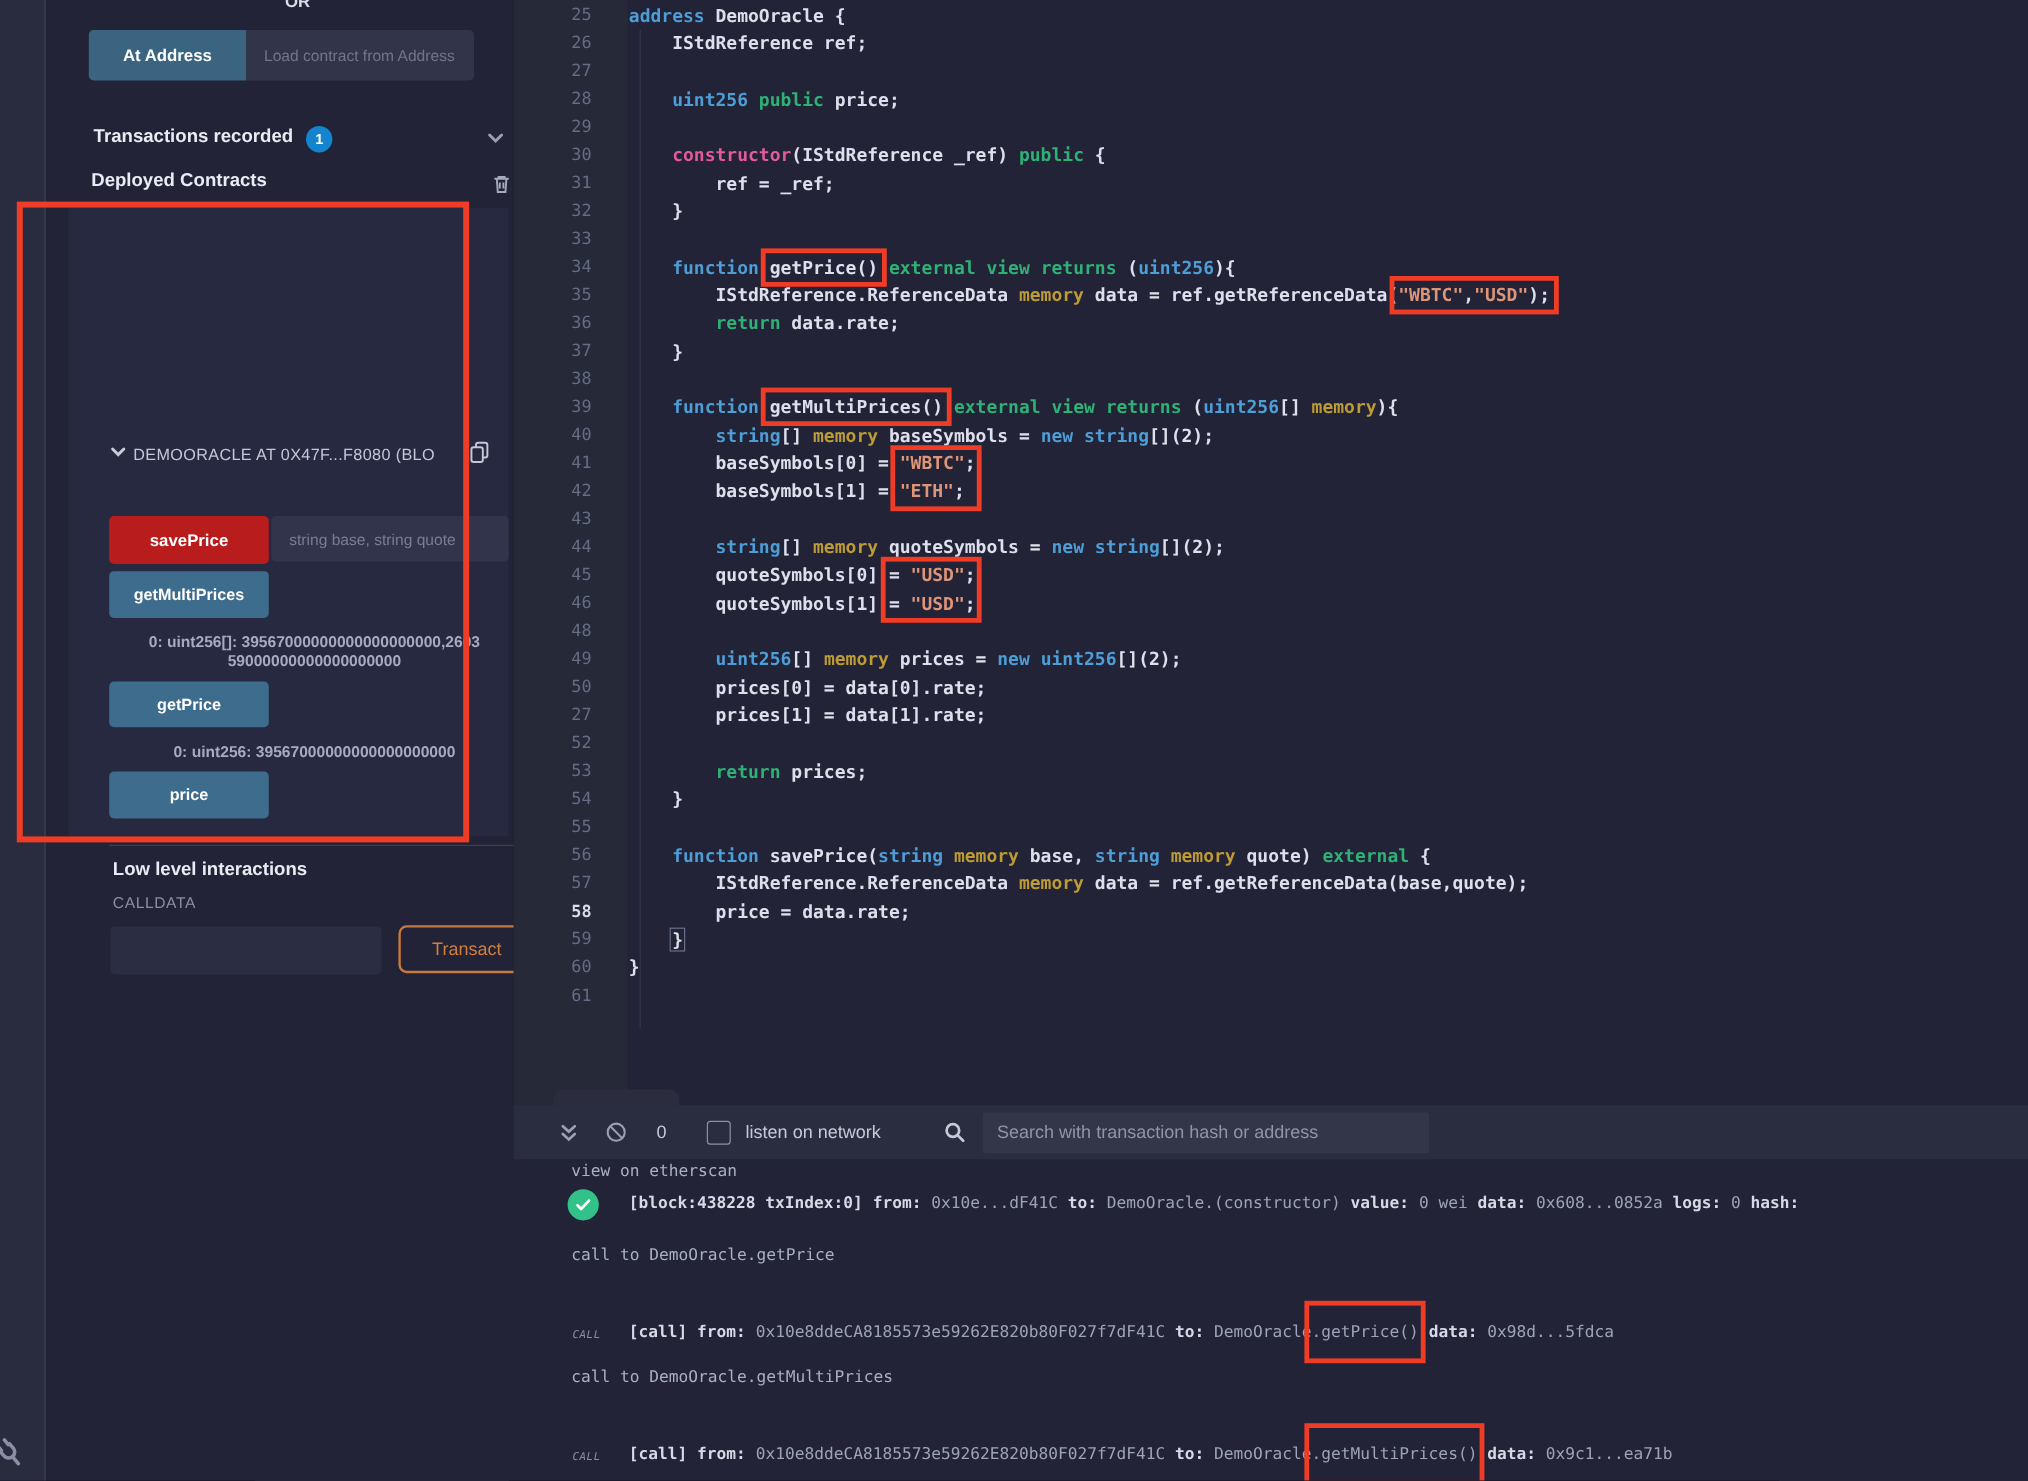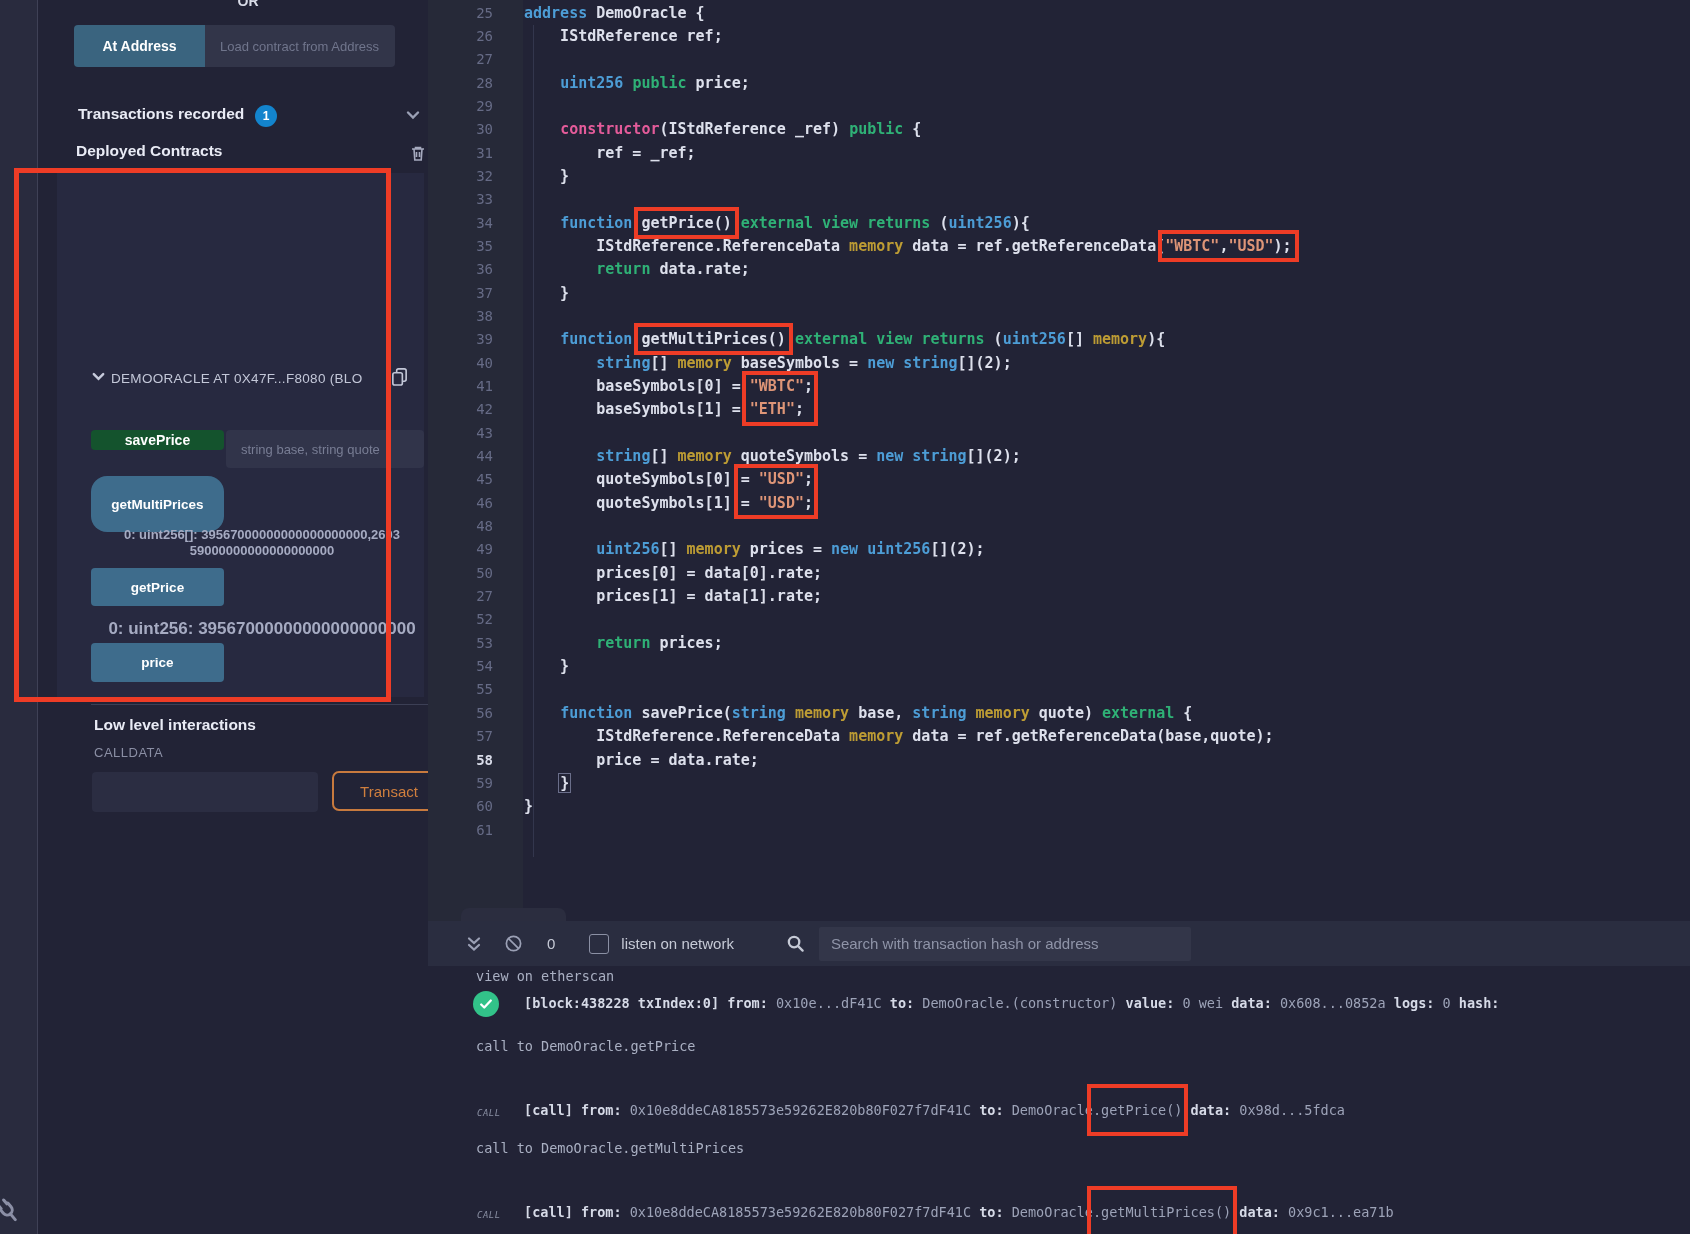--- a/index.html
+++ b/index.html
@@ -28,30 +28,30 @@
   .red-rect{border:5px solid #ee3c26;box-sizing:border-box;z-index:40;pointer-events:none;}
   #ann-card{left:14px;top:168px;width:377px;height:534px;}
   .red-rect4{border:4px solid #ee3c26;box-sizing:border-box;z-index:40;pointer-events:none;}
   
   #card{left:19px;top:173px;width:367px;height:524px;background:#272940;}
   #card-chevron{left:34px;top:196px;color:#c7cbdc;}
   #card-title{left:54px;top:198px;width:276px;font-size:13.5px;color:#c3c7d8;letter-spacing:.3px;
       white-space:nowrap;overflow:hidden;}
   #copy-icon{left:333px;top:193px;color:#c3c7d8;}
   #close-x{left:375px;top:195px;color:#bcc0d0;font-size:16px;font-weight:bold;}
-  #saveprice-btn{left:34px;top:257px;width:133px;height:20px;background:#14532d;border-radius:4px;font-size:14px;}
+  #saveprice-btn{left:34px;top:257px;width:133px;height:40px;background:#b91c1c;border-radius:4px;font-size:14px;}
   #saveprice-input{left:169px;top:257px;width:198px;height:38px;background:#31344a;border:0;border-radius:4px;
       color:#d946ef;font-size:13px;padding:0 0 0 15px;outline:none;font-family:"Liberation Sans",sans-serif;box-sizing:border-box;}
   #saveprice-input::placeholder{color:#787d94;}
   #saveprice-chevron{left:371px;top:265px;color:#9ba0b5;}
   .call-btn{background:#3e6c8c;border-radius:4px;font-size:13.5px;}
-  #getmulti-btn{left:34px;top:303px;width:133px;height:56px;border-radius:16px;}
+  #getmulti-btn{left:34px;top:303px;width:133px;height:39px;}
   #multi-out{left:30px;top:354px;width:350px;text-align:center;font-size:13px;line-height:16px;color:#a6abc2;font-weight:bold;}
   #getprice-btn{left:34px;top:395px;width:133px;height:38px;}
-  #price-out{left:30px;top:446px;width:350px;text-align:center;font-size:17px;color:#a6abc2;font-weight:bold;}
+  #price-out{left:30px;top:446px;width:350px;text-align:center;font-size:13px;color:#a6abc2;font-weight:bold;}
   #price-btn{left:34px;top:470px;width:133px;height:39px;}
   #card-divider{left:34px;top:531px;width:346px;height:1px;background:#3c3f55;}
   #lowlevel-label{left:37px;top:543px;}
   #info-i{left:374px;top:541px;font-family:"Liberation Serif",serif;font-weight:900;font-size:17px;color:#9ba0b5;}
   #calldata-label{left:37px;top:572px;font-size:13px;color:#8b8fa5;letter-spacing:.5px;}
   #calldata-input{left:35px;top:599px;width:222px;height:38px;background:#2b2d42;border:0;border-radius:4px;outline:none;
       color:#c6cad6;font-family:"Liberation Sans",sans-serif;}
   #transact-btn{left:275px;top:598px;width:114px;height:40px;background:transparent;border:2px solid #c87a3e;
       border-radius:7px;color:#d07f3e;font-size:15px;}
   

